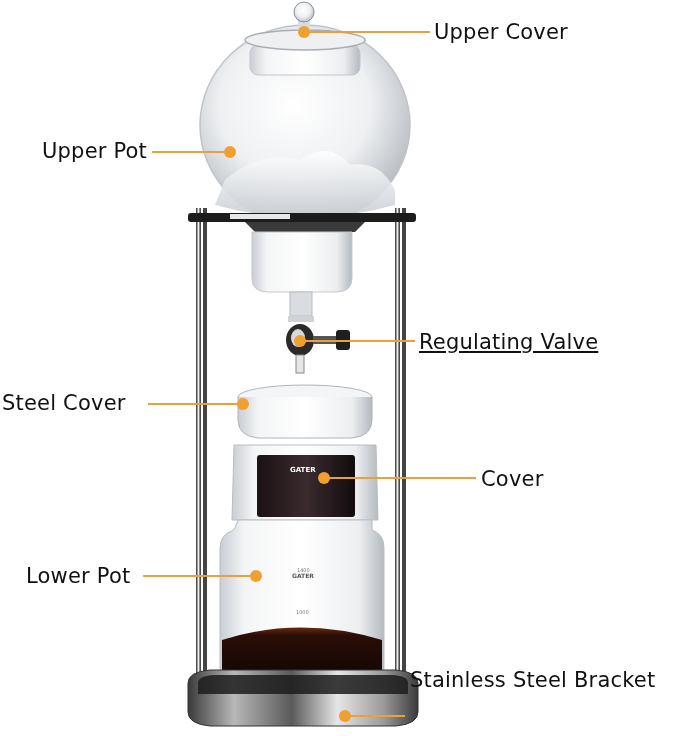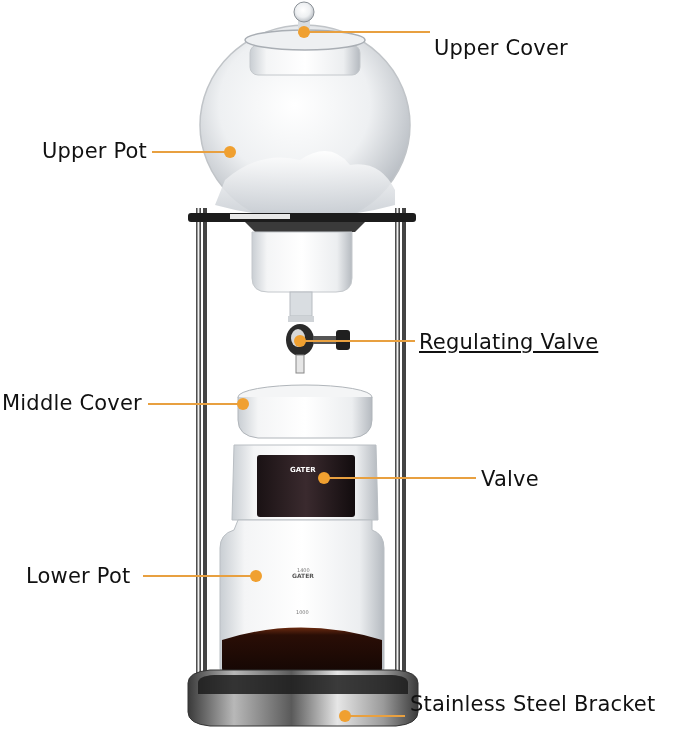--- a/index.html
+++ b/index.html
@@ -133,20 +133,20 @@
       <circle cx="304" cy="32" r="6"></circle>
       <circle cx="230" cy="152" r="6"></circle>
       <circle cx="300" cy="341" r="6"></circle>
       <circle cx="243" cy="404" r="6"></circle>
       <circle cx="324" cy="478" r="6"></circle>
       <circle cx="256" cy="576" r="6"></circle>
       <circle cx="345" cy="716" r="6"></circle>
     </g>
   </svg>
 
-  <div class="label" style="left:434px;top:20px;margin-top:16px;">Upper Cover</div>
+  <div class="label" style="left:434px;top:20px;">Upper Cover</div>
   <div class="label" style="left:42px;top:139px;text-align:center;">Upper Pot</div>
   <div class="label" style="left:419px;top:330px;text-decoration:underline;">Regulating Valve</div>
-  <div class="label" style="left:2px;top:391px;">Middle Cover</div>
-  <div class="label" style="left:481px;top:467px;">Valve</div>
+  <div class="label" style="left:2px;top:391px;">Steel Cover</div>
+  <div class="label" style="left:481px;top:467px;">Cover</div>
   <div class="label" style="left:26px;top:564px;">Lower Pot</div>
-  <div class="label" style="left:410px;top:668px;margin-top:24px;">Stainless Steel Bracket</div>
+  <div class="label" style="left:410px;top:668px;">Stainless Steel Bracket</div>
 </div>
 
 </body></html>

